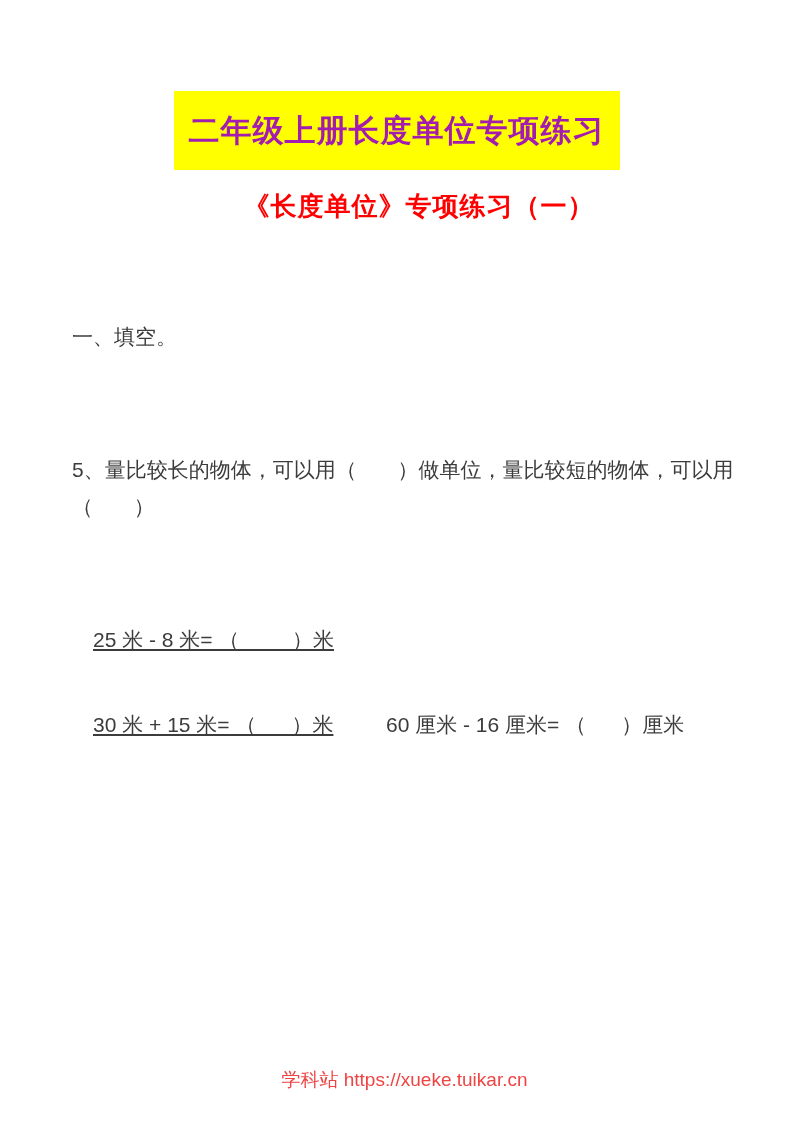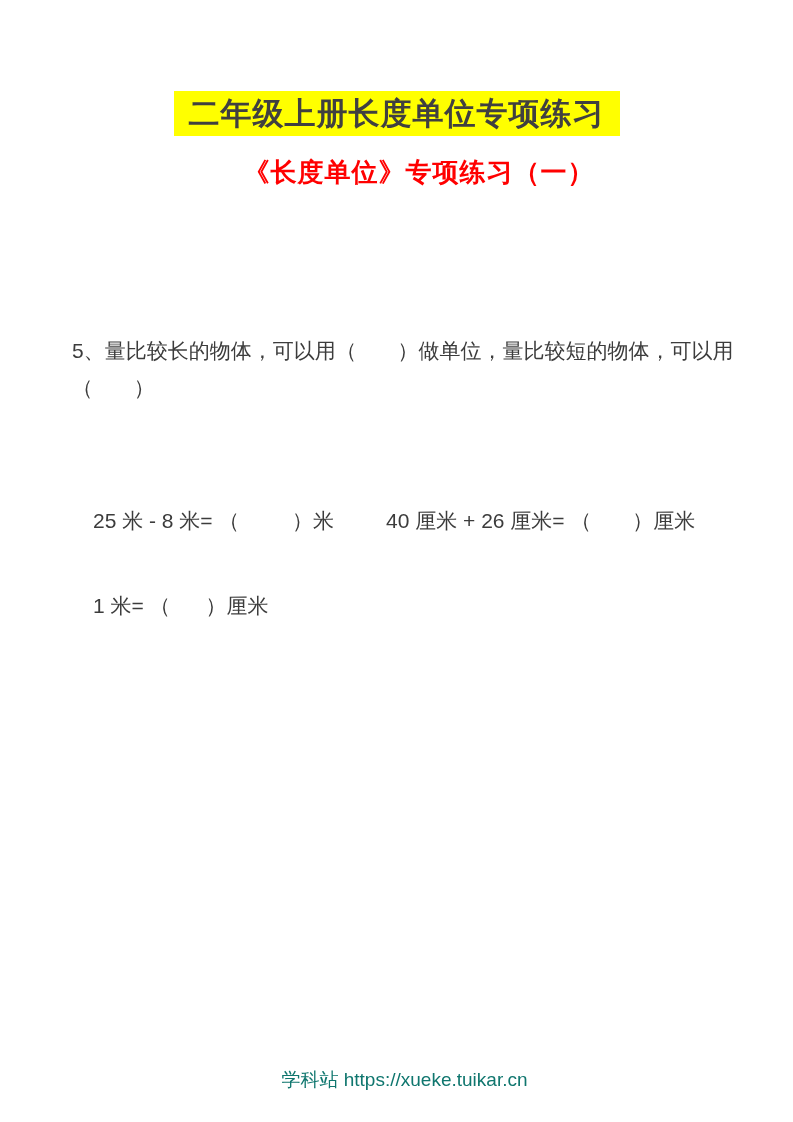--- a/index.html
+++ b/index.html
@@ -17,25 +17,25 @@
     color: #3c3c3c;
     overflow: hidden;
   }
   .banner-row {
     padding-top: 91px;
     text-align: center;
   }
   .banner {
     display: inline-block;
     background: #ffff00;
-    color: #404040;
+    color: #a21caf;
     font-size: 31px;
     font-weight: bold;
     line-height: 1;
-    padding: 7px 15px;
+    padding: 24px 15px;
     letter-spacing: 1px;
   }
   .subtitle {
     margin-top: 20px;
     text-align: center;
     color: #ff0000;
     font-size: 26px;
     font-weight: bold;
     line-height: 32px;
     letter-spacing: 1px;
@@ -52,57 +52,61 @@
   .indent {
     padding-left: 21px;
   }
   .eq-row {
     display: flex;
     padding-left: 21px;
   }
   .eq-left {
     width: 293px;
     flex: none;
+    text-decoration: underline;
   }
   .footer {
     position: absolute;
     top: 1068px;
     left: 0;
     right: 0;
     text-align: center;
-    color: #0f766e;
+    color: #ef4444;
     font-size: 19px;
     line-height: 24px;
     padding-left: 16px;
   }
 </style>
 </head>
 <body>
 
 <div class="page">
 
   <div class="banner-row">
     <span class="banner">二年级上册长度单位专项练习</span>
   </div>
 
   <div class="subtitle">《长度单位》专项练习（一）</div>
 
   <div class="content">
 
+    <div class="line">一、填空。</div>
 
 
     <div class="line">5、量比较长的物体，可以用（       ）做单位，量比较短的物体，可以用（       ）</div>
 
 
     <div class="line eq-row">
       <span class="eq-left">25 米 - 8 米= （         ）米</span>
-      <span>40 厘米 + 26 厘米= （       ）厘米</span>
     </div>
     <div class="line eq-row">
-      <span>1 米= （      ）厘米</span>
+      <span class="eq-left">30 米 + 15 米= （      ）米</span>
+      <span>60 厘米 - 16 厘米= （      ）厘米</span>
+    </div>
+    <div class="line eq-row">
     </div>
 
     
     
 
     
     
 
     
 

